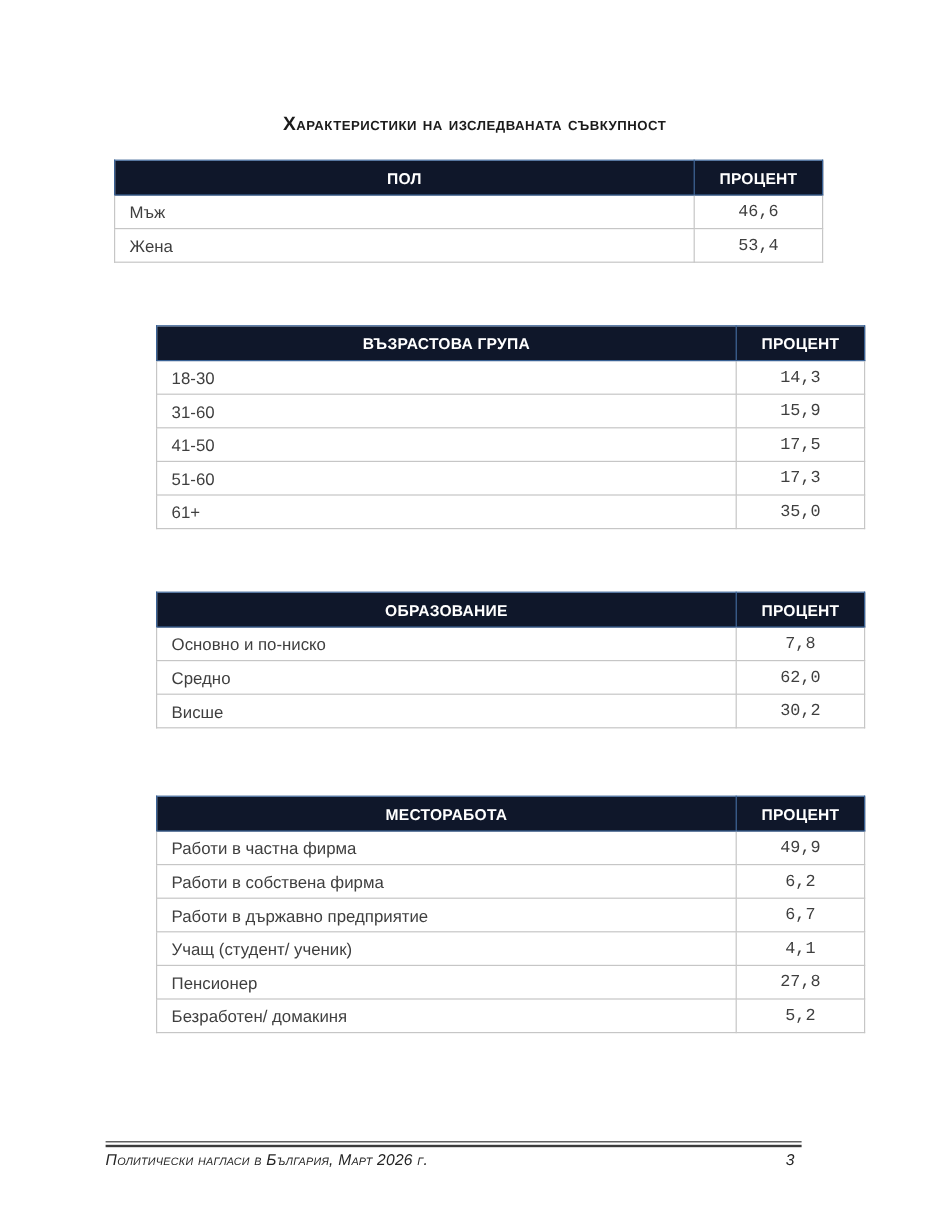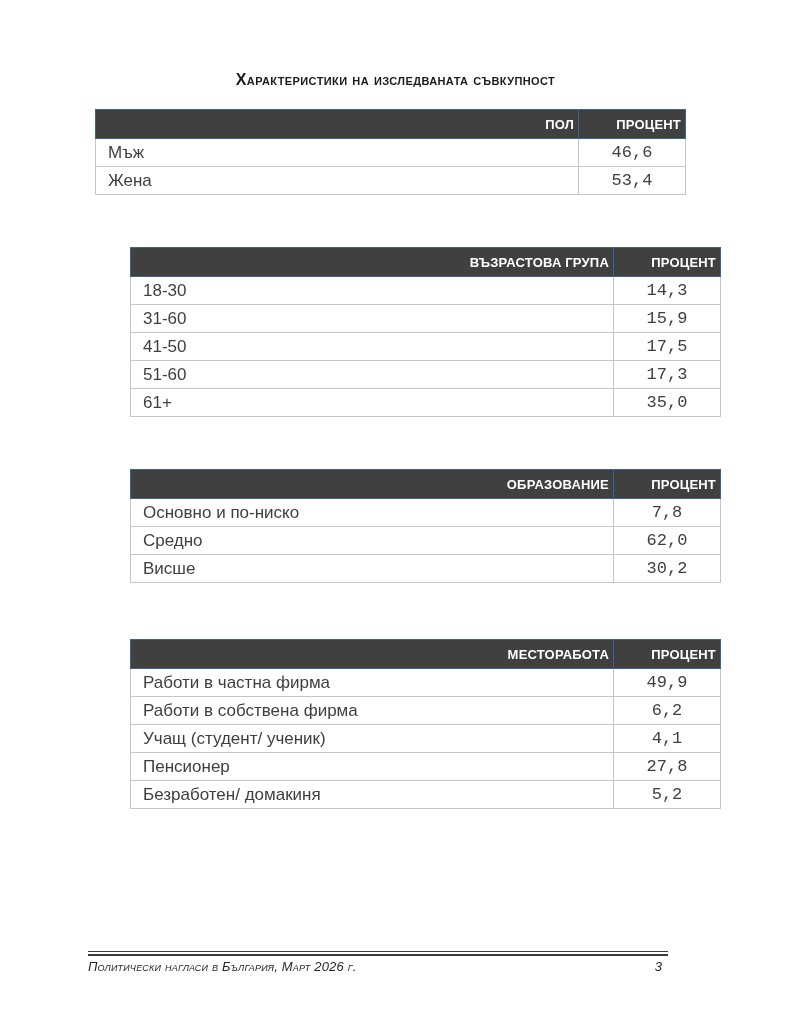--- a/index.html
+++ b/index.html
@@ -7,21 +7,21 @@
     position: relative;
     width: 791px;
     height: 1024px;
     background: #ffffff;
     font-family: "Liberation Sans", sans-serif;
     color: #3f3f3f;
     overflow: hidden;
   }
   .doc-title {
     margin: 0;
-    padding-top: 71px;
+    padding-top: 95px;
     text-align: center;
     font-size: 16px;
     font-weight: bold;
     font-variant: small-caps;
     letter-spacing: 0.4px;
     color: #1b1b1b;
   }
   .tables {
     margin: 20px 0 0 95px;
     width: 590px;
@@ -30,36 +30,36 @@
   .table-wrap + .table-wrap { margin-top: 52px; margin-left: 35px; }
   .table-wrap:nth-child(4) { margin-top: 56px; }
   table.data-table {
     width: 100%;
     border-collapse: collapse;
     table-layout: fixed;
   }
   table.data-table col.c-label { width: 483px; }
   table.data-table col.c-value { width: 107px; }
   table.data-table thead th {
-    background: #404040;
+    background: #0f172a;
     color: #ffffff;
     font-size: 13px;
     font-weight: bold;
-    text-align: right;
+    text-align: center;
     height: 28px;
     padding: 0 4px;
     border: 1px solid #3a6295;
     letter-spacing: 0.2px;
   }
   table.data-table thead th.value-head {
     border-left: 1px solid rgba(255,255,255,0.55);
   }
   table.data-table tbody td {
     height: 27px;
-    font-size: 17px;
+    font-size: 14px;
     color: #3f3f3f;
     border: 1px solid #c6c6c6;
     background: #ffffff;
     padding: 0;
   }
   table.data-table tbody td.label-cell {
     text-align: left;
     padding-left: 12px;
   }
   table.data-table tbody td.value-cell {
@@ -211,20 +211,24 @@
       <tbody>
             <tr>
               <td class="label-cell">Работи в частна фирма</td>
               <td class="value-cell">49,9</td>
             </tr>
             <tr>
               <td class="label-cell">Работи в собствена фирма</td>
               <td class="value-cell">6,2</td>
             </tr>
             <tr>
+              <td class="label-cell">Работи в държавно предприятие</td>
+              <td class="value-cell">6,7</td>
+            </tr>
+            <tr>
               <td class="label-cell">Учащ (студент/ ученик)</td>
               <td class="value-cell">4,1</td>
             </tr>
             <tr>
               <td class="label-cell">Пенсионер</td>
               <td class="value-cell">27,8</td>
             </tr>
             <tr>
               <td class="label-cell">Безработен/ домакиня</td>
               <td class="value-cell">5,2</td>

